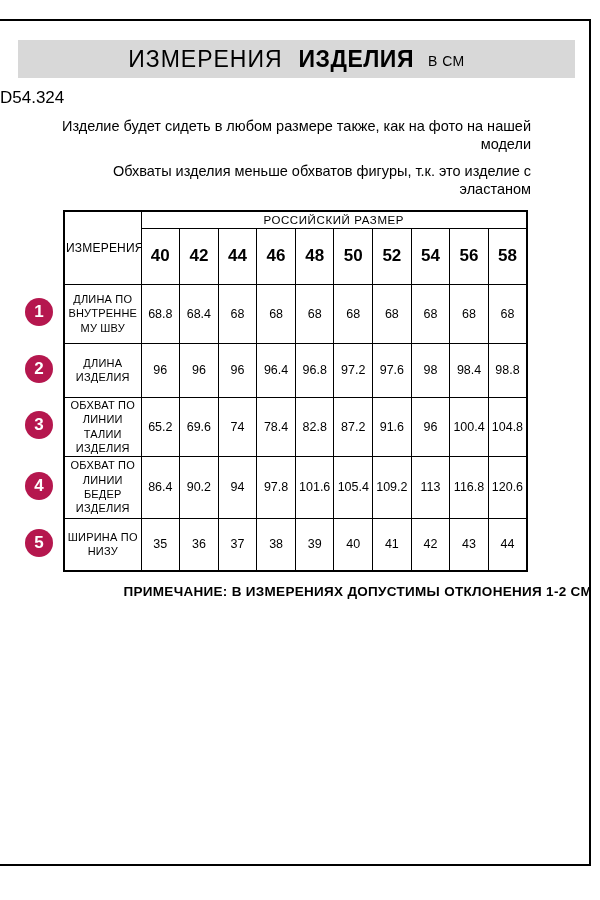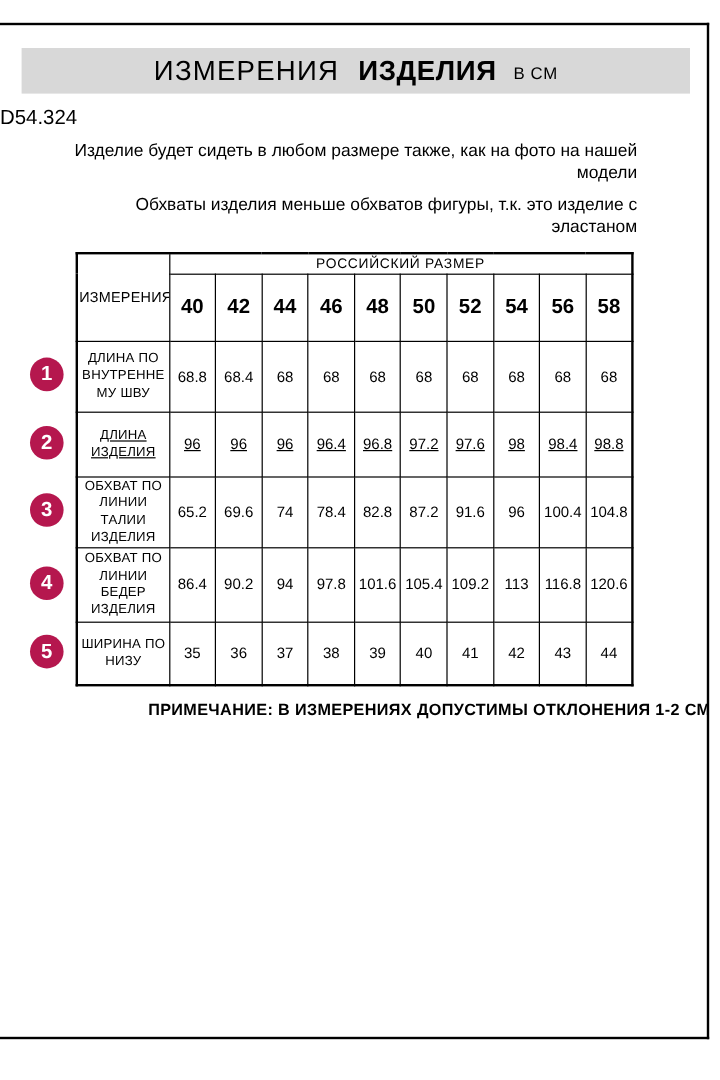--- a/index.html
+++ b/index.html
@@ -78,21 +78,21 @@
     border: 1.5px solid #000;
     text-align: center;
     vertical-align: middle;
     padding: 0 1px;
     overflow: hidden;
   }
   col.c-label { width: 77px; }
   tr.r-group  { height: 17px; }
   tr.r-sizes  { height: 56px; }
   tr.r-d1 { height: 59px; }
-  tr.r-d2 { height: 54px; text-decoration: underline; }
+  tr.r-d2 { height: 54px; }
   tr.r-d3 { height: 59px; }
   tr.r-d4 { height: 62px; }
   tr.r-d5 { height: 53px; }
   td.corner { font-size: 12px; letter-spacing: 0.2px; }
   td.group  { font-size: 11.5px; letter-spacing: 0.6px; }
   td.size   { font-size: 17px; font-weight: 700; }
   td.label  {
     font-size: 11px;
     line-height: 1.3;
     white-space: pre-line;

